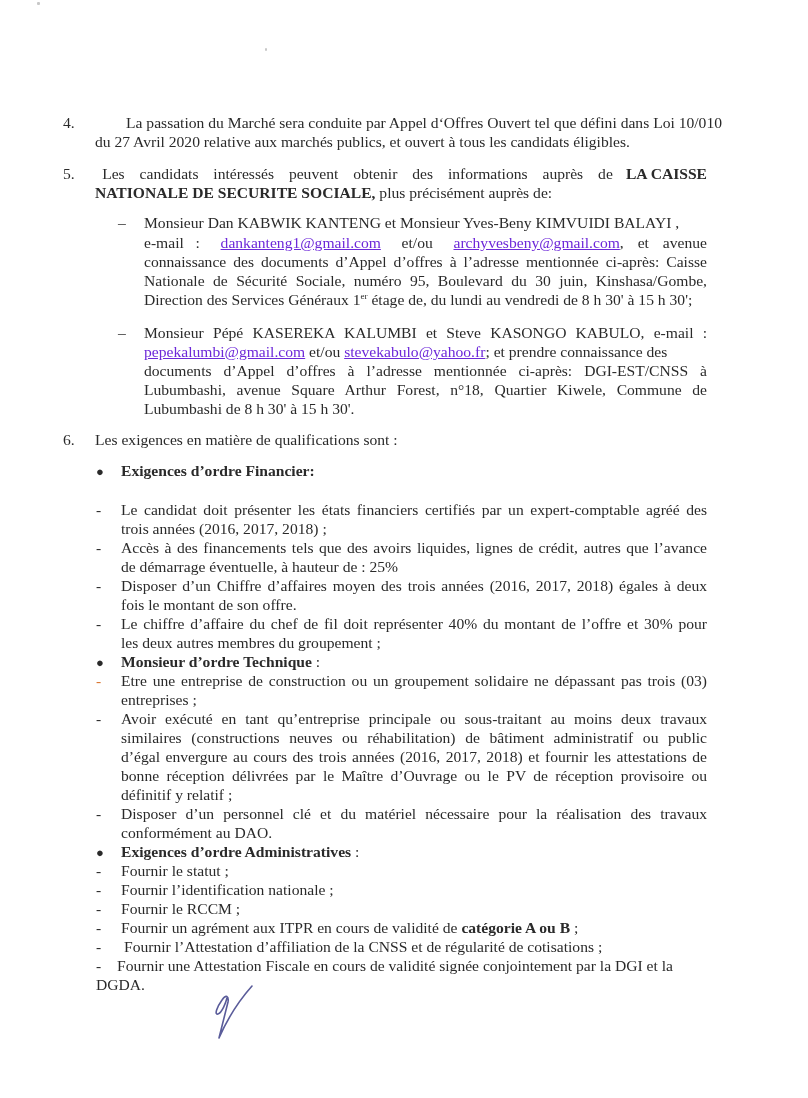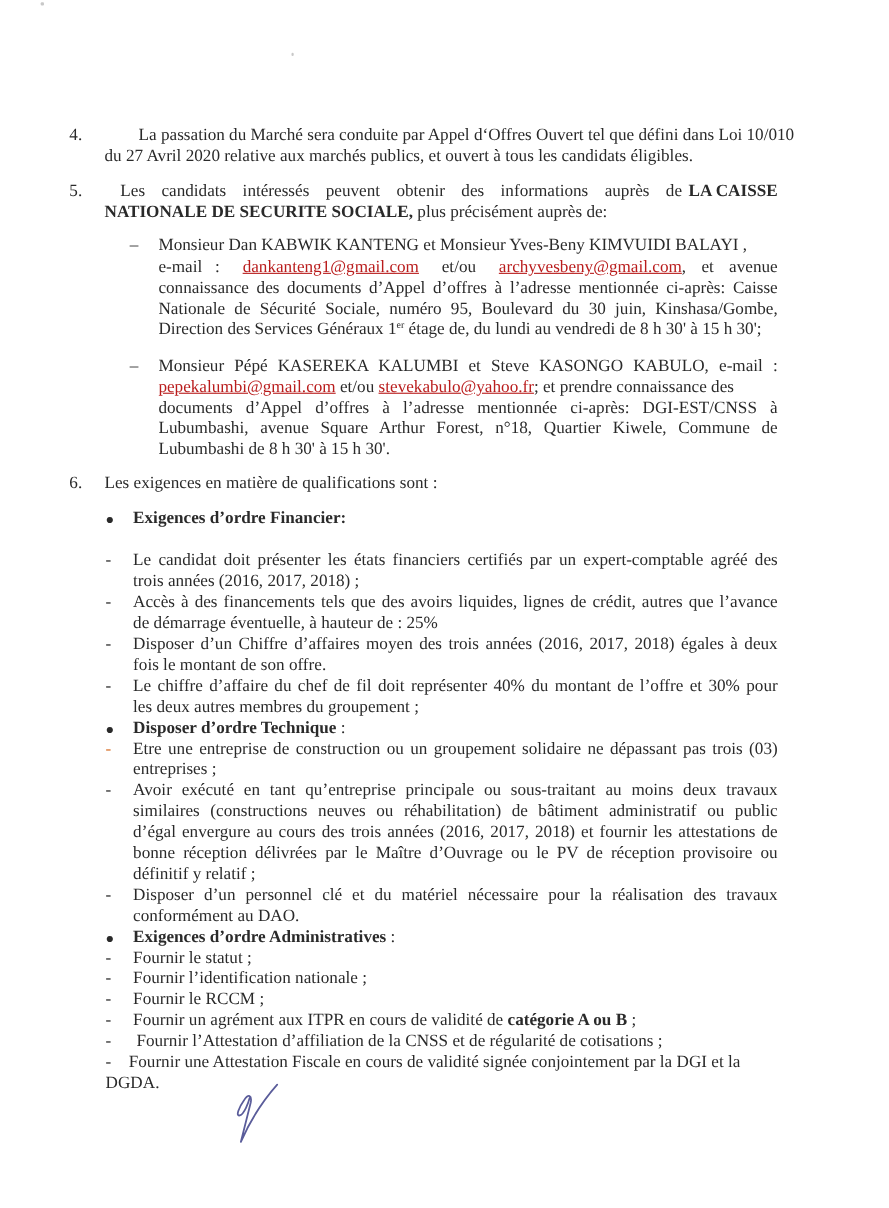--- a/index.html
+++ b/index.html
@@ -8,21 +8,21 @@
       font-family: "Liberation Serif", "DejaVu Serif", serif;
       color: #2a2a2a;
       font-size: 15.6px;
     }
     .page { position: absolute; left: 0; top: 0; width: 808px; height: 1098px; }
     .speck { position: absolute; background: #c8c8c8; border-radius: 1px; }
     .line { position: absolute; white-space: nowrap; line-height: 19px; }
     .just { text-align: justify; text-align-last: justify; white-space: normal; }
     .num { position: absolute; left: 63px; }
     .b { font-weight: bold; }
-    a.mail { color: #b91c1c; text-decoration: underline; font-family: Liberation Serif, serif; }
+    a.mail { color: #6d28d9; text-decoration: underline; font-family: Liberation Serif, serif; }
     .dash { position: absolute; }
     .bullet { position: absolute; left: 96px; font-size: 13px; }
     .dash-orange { color: #d9752f; }
     sup { font-size: 9px; vertical-align: 6px; line-height: 0; }
     .sig { position: absolute; left: 200px; top: 980px; }
   </style>
 </head>
 <body>
 
 <div class="page">
@@ -32,21 +32,21 @@
 
   <div>
     <span class="line num" style="top:113px;">4.</span>
     <span class="line" style="left:95px;top:113px;margin-left:31px;">La passation du Marché sera conduite par Appel d‘Offres Ouvert tel que défini dans Loi 10/010</span>
     <span class="line" style="left:95px;top:132px;">du 27 Avril 2020 relative aux marchés publics, et ouvert à tous les candidats éligibles.</span>
   </div>
 
   <div>
     <span class="line num" style="top:164px;">5.</span>
     <div class="line" style="left:95px;top:164px;width:612px;display:flex;justify-content:space-between;">
-      <span style="display:flex;justify-content:flex-end;width:525px;">
+      <span style="display:flex;justify-content:center;width:525px;">
           <span style="word-spacing:11px;">Les candidats intéressés peuvent obtenir des informations auprès de</span>
         </span>
       <span class="b">LA CAISSE</span>
     </div>
     <div class="line" style="left:95px;top:183px;">
       <span class="b">NATIONALE DE SECURITE SOCIALE,</span><span> plus précisément auprès de:</span>
     </div>
 
     <div>
       <span class="line" style="left:118px;top:213px;">–</span>
@@ -96,21 +96,21 @@
 
     <span class="line dash" style="left:96px;top:576px;">-</span>
     <div class="line just" style="left:121px;top:576px;width:586px;">Disposer d’un Chiffre d’affaires moyen des trois années (2016, 2017, 2018) égales à deux</div>
     <span class="line" style="left:121px;top:595px;">fois le montant de son offre.</span>
 
     <span class="line dash" style="left:96px;top:614px;">-</span>
     <div class="line just" style="left:121px;top:614px;width:586px;">Le chiffre d’affaire du chef de fil doit représenter 40% du montant de l’offre et 30% pour</div>
     <span class="line" style="left:121px;top:633px;">les deux autres membres du groupement ;</span>
 
     <span class="line bullet" style="top:653px;">●</span>
-    <span class="line" style="left:121px;top:652px;"><span class="b">Disposer d’ordre Technique</span><span> :</span></span>
+    <span class="line" style="left:121px;top:652px;"><span class="b">Monsieur d’ordre Technique</span><span> :</span></span>
 
     <span class="line dash dash-orange" style="left:96px;top:671px;">-</span>
     <div class="line just" style="left:121px;top:671px;width:586px;">Etre une entreprise de construction ou un groupement solidaire ne dépassant pas trois (03)</div>
     <span class="line" style="left:121px;top:690px;">entreprises ;</span>
 
     <span class="line dash" style="left:96px;top:709px;">-</span>
     <div class="line just" style="left:121px;top:709px;width:586px;">Avoir exécuté en tant qu’entreprise principale ou sous-traitant au moins deux travaux</div>
     <div class="line just" style="left:121px;top:728px;width:586px;">similaires (constructions neuves ou réhabilitation) de bâtiment administratif ou public</div>
     <div class="line just" style="left:121px;top:747px;width:586px;">d’égal envergure au cours des trois années (2016, 2017, 2018)  et fournir les attestations de</div>
     <div class="line just" style="left:121px;top:766px;width:586px;">bonne réception délivrées par le Maître d’Ouvrage ou le PV de réception provisoire ou</div>

